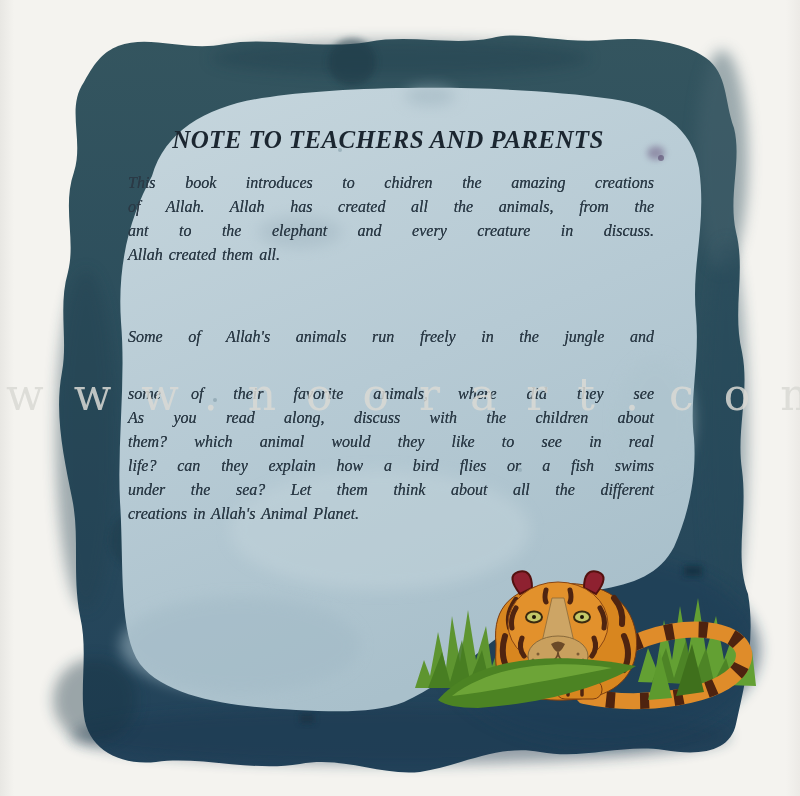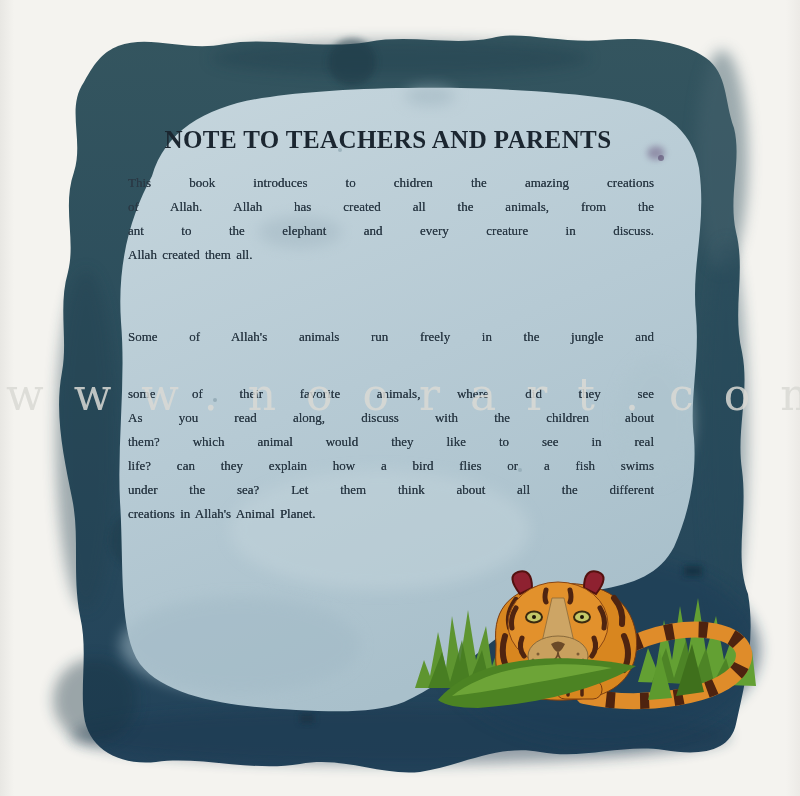--- a/index.html
+++ b/index.html
@@ -2,33 +2,33 @@
 <html><head>
 <meta charset="utf-8">
 <style>
   html,body{margin:0;padding:0;background:#e9e8e4;}
   .stage{
     position:relative;width:800px;height:796px;overflow:hidden;
     background:linear-gradient(90deg,#e8e7e3 0px,#f4f3ef 14px,#f4f3ef 786px,#eceae6 800px);
     font-family:"Liberation Serif", serif;
   }
   .artwork{position:absolute;left:0;top:0;z-index:1;}
-  .text-layer{position:absolute;left:0;top:0;width:756px;height:796px;z-index:2;}
+  .text-layer{position:absolute;left:0;top:0;width:756px;height:796px;z-index:2;font-style:italic;}
   .page-title{
     position:absolute;left:118px;top:126px;width:540px;margin:0;
     font-size:25px;line-height:28px;font-weight:bold;color:#1b2630;
     text-align:center;letter-spacing:0.4px;
     font-family:"Liberation Serif", serif;
   }
   .para{position:absolute;left:128px;width:526px;color:#2b3a46;}
   .para-1{top:171px;}
   .para-2{top:300px;margin-top:25px;}
   .para-3{top:382px;}
   .jline{
-    height:24px;line-height:24px;font-size:13px;
+    height:24px;line-height:24px;font-size:16px;
     text-align:justify;text-align-last:justify;
     word-spacing:2px;text-shadow:0 0 0.4px #2b3a46;
   }
   .jlast{text-align-last:left;}
   .watermark{
     position:absolute;left:6px;top:371px;width:800px;height:52px;z-index:5;
     font-family:"DejaVu Serif", serif;
     font-size:44px;line-height:48px;letter-spacing:30px;
     color:#dadad5;opacity:0.85;white-space:nowrap;
   }

